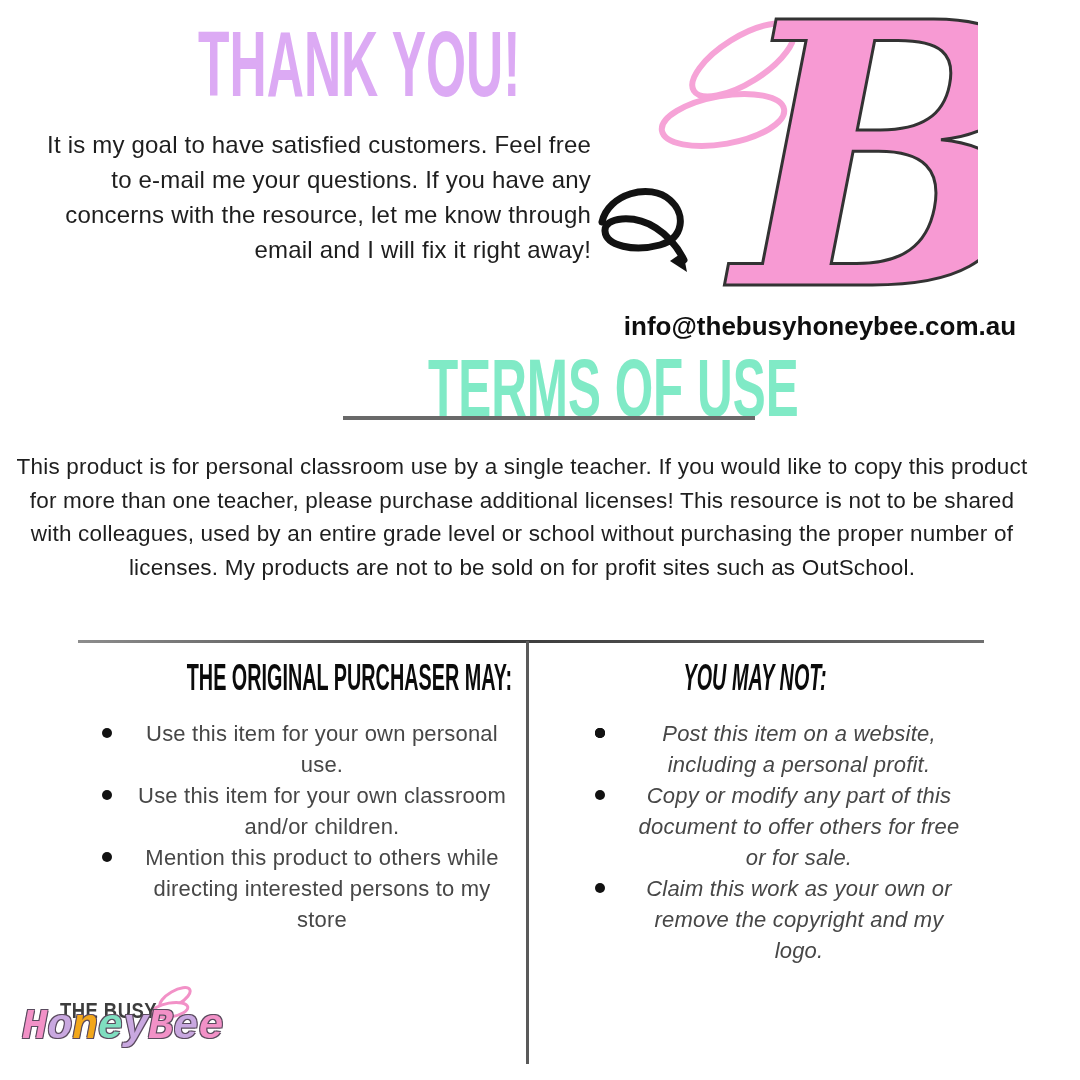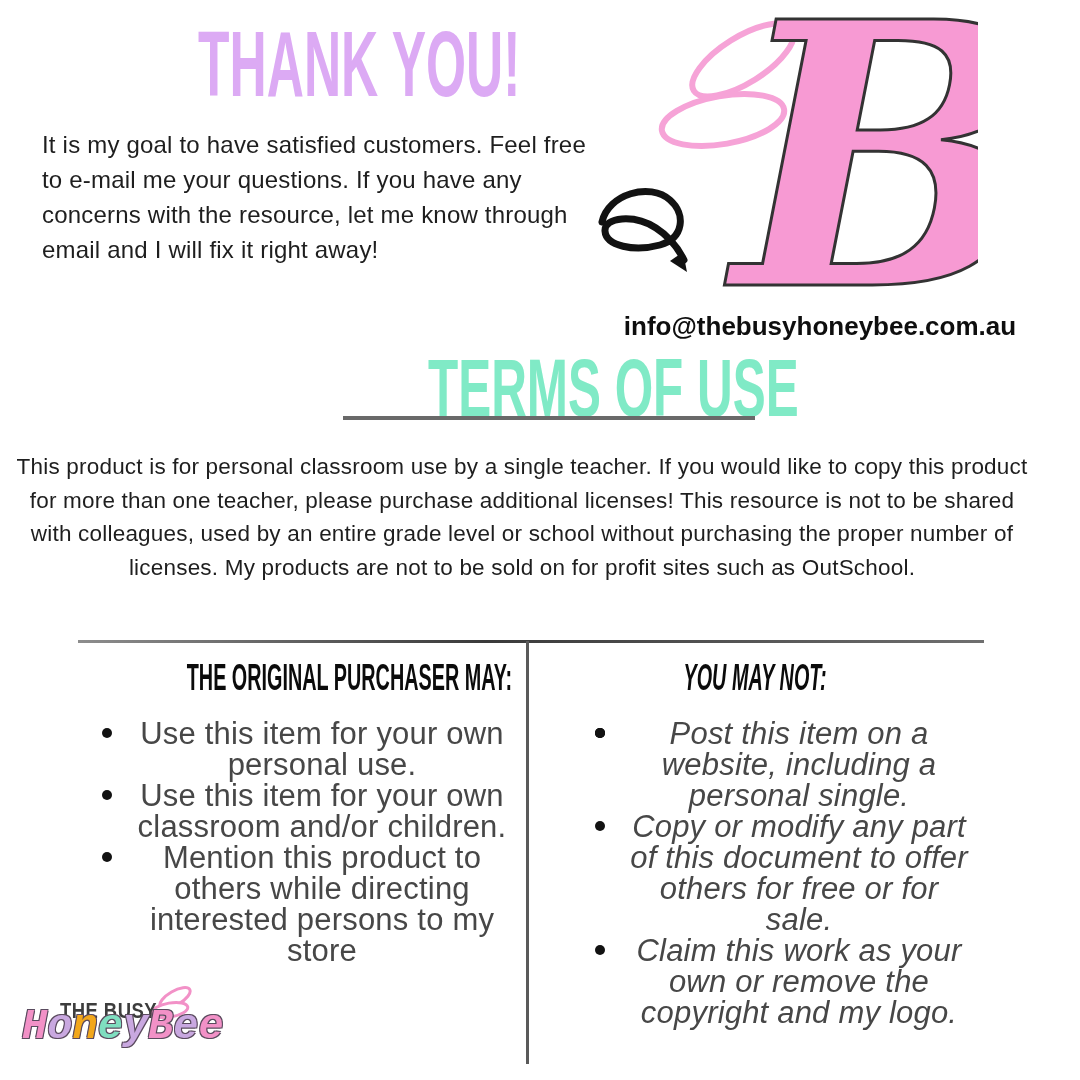--- a/index.html
+++ b/index.html
@@ -17,21 +17,21 @@
   }
   .terms-title{
     left:350px;top:348px;width:400px;text-align:center;
     font-weight:bold;font-size:81px;line-height:81px;color:#80eac6;
     transform:scale(0.61,1);transform-origin:50% 0;white-space:nowrap;
   }
   .terms-underline{left:343px;top:416px;width:412px;height:4px;background:#696969;}
 
   
   .intro{
-    left:42px;top:127px;width:568px;text-align:left;
+    left:23px;top:127px;width:568px;text-align:right;
     font-size:24px;line-height:35px;color:#1e1e1e;letter-spacing:0.2px;
   }
   .terms-body{
     left:7px;top:450px;width:1030px;text-align:center;
     font-size:22.5px;line-height:33.5px;color:#1e1e1e;letter-spacing:0.2px;
   }
   .email{
     left:600px;top:311px;width:440px;text-align:center;
     font-weight:bold;font-size:26px;color:#0e0e0e;
   }
@@ -43,21 +43,21 @@
 
   
   .col{top:658px;}
   .col-left{left:90px;width:430px;}
   .col-right{left:535px;width:440px;font-style:italic;}
   .col-heading{
     text-align:center;font-weight:bold;font-size:36px;line-height:40px;color:#0b0b0b;
     transform:scale(0.55,1);transform-origin:50% 0;white-space:nowrap;
   }
   ul.bullets{list-style:none;margin:20px 0 0 0;padding:0;
-    font-size:31px;line-height:31px;color:#474747;letter-spacing:0.2px;}
+    font-size:22px;line-height:31px;color:#474747;letter-spacing:0.2px;}
   ul.bullets li{position:relative;text-align:center;}
   .col-left ul.bullets li{padding:0 8px 0 42px;}
   .col-right ul.bullets li{padding:0 4px 0 92px;}
   .dot{position:absolute;top:10px;width:10px;height:10px;border-radius:50%;background:#121212;}
   .col-left .dot{left:12px;}
   .col-right .dot{left:60px;}
 
   
   .footer-logo{left:20px;top:986px;width:215px;height:94px;}
   .footer-top-text{
@@ -132,21 +132,21 @@
     <ul class="bullets">
 
     <li>
         <span class="dot"></span>
       </li>
         <li>
         <span class="dot"></span>
       </li>
         <li>
         <span class="dot"></span>
-        <span>Post this item on a website, including a personal single.</span>
+        <span>Post this item on a website, including a personal profit.</span>
       </li>
         <li>
         <span class="dot"></span>
         <span>Copy or modify any part of this document to offer others for free or for sale.</span>
       </li>
         <li>
         <span class="dot"></span>
         <span>Claim this work as your own or remove the copyright and my logo.</span>
       </li>
       </ul>

